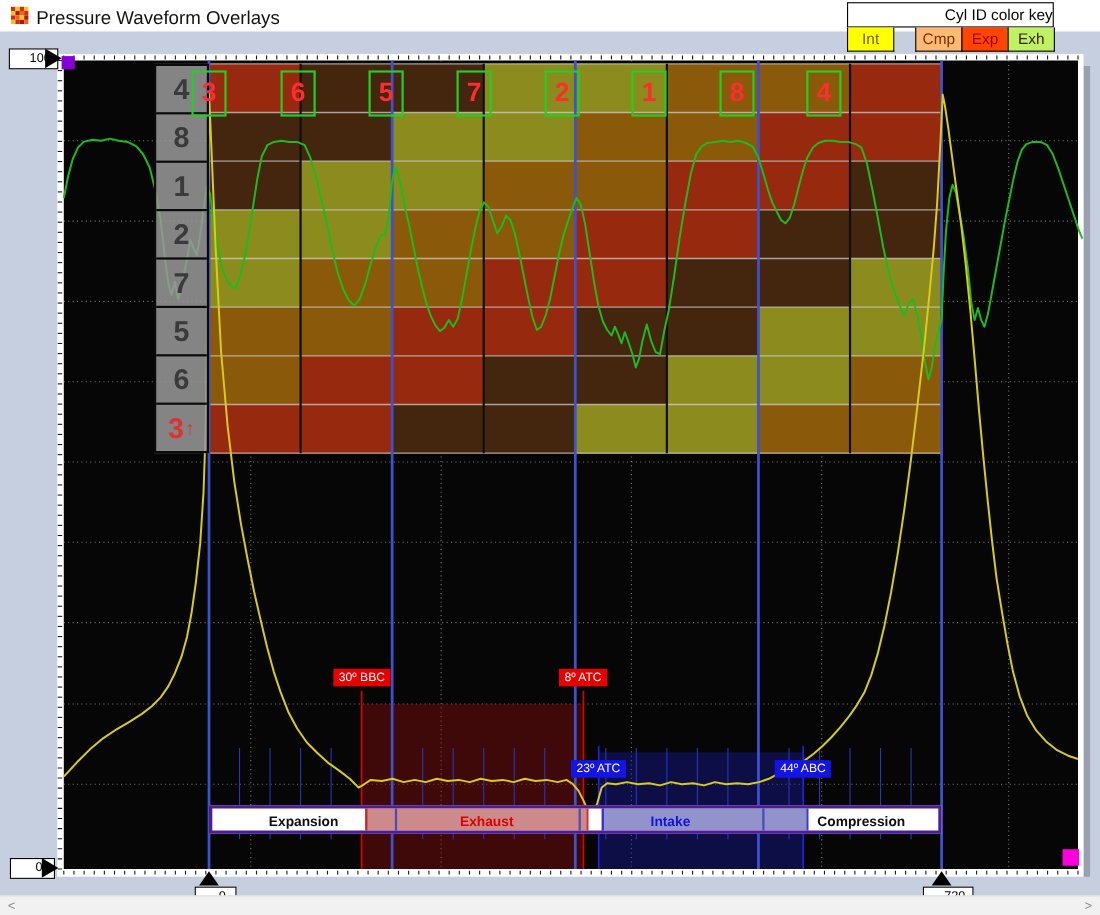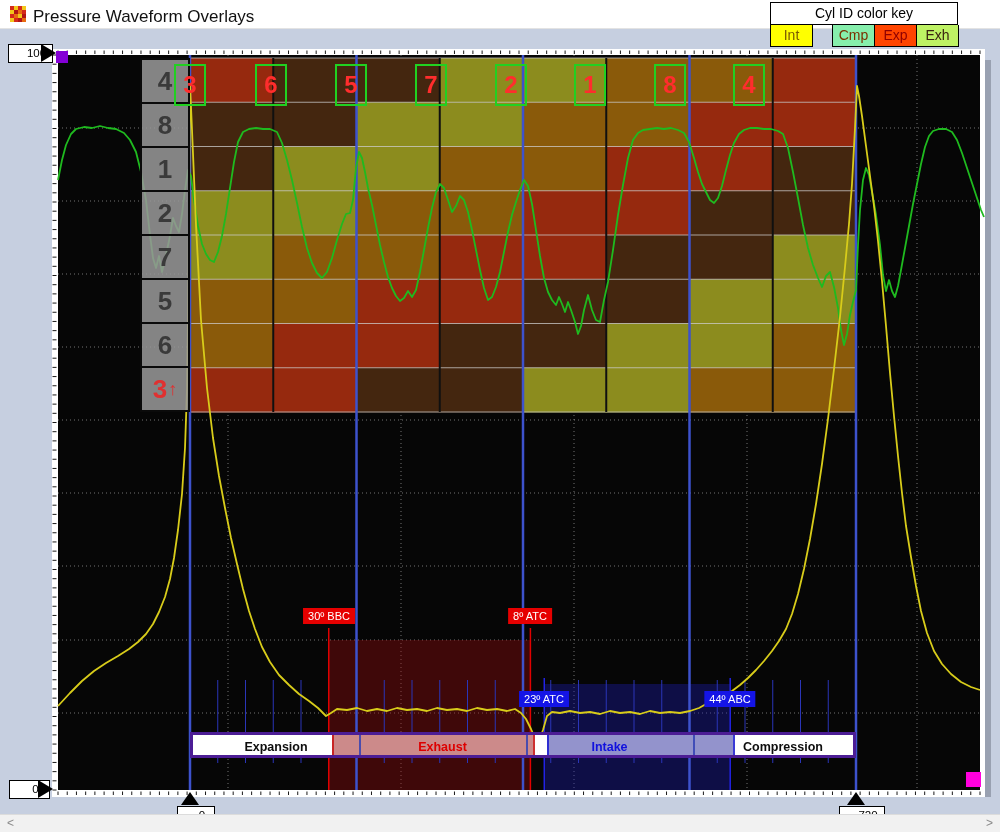--- a/index.html
+++ b/index.html
@@ -4,21 +4,21 @@
 <style>
   html,body{margin:0;padding:0;width:1000px;height:832px;overflow:hidden;
     font-family:"Liberation Sans", sans-serif;background:#c6cfe0;position:relative;}
   .abs{position:absolute;}
   
   #titlebar{left:0;top:0;width:1000px;height:28px;background:#ffffff;border-bottom:1px solid #e3e3e3;z-index:5;}
   #app-icon{left:10px;top:6px;width:16px;height:16px;}
   #title-text{left:33px;top:7px;font-size:17px;color:#111;}
   
   #color-key{left:770px;top:2px;width:188px;z-index:20;font-size:14px;}
-  #key-header{background:#fff;border:1.5px solid #000;height:21px;line-height:21px;text-align:center;color:#000;}
+  #key-header{background:#fff;border:1.5px solid #000;height:21px;line-height:21px;text-align:right;color:#000;}
   .key-row{display:flex;border-radius:11px;}
   .key-cell{width:47px;height:21px;line-height:21px;text-align:center;border:1px solid #000;border-top:none;margin-right:-1px;}
   
   #chart-svg{left:0;top:0;z-index:1;}
   
   .axis-box{background:#fff;border:1.5px solid #000;font-size:11.5px;color:#000;text-align:center;z-index:6;padding-left:12px;}
   .tri-right{width:0;height:0;border-top:9px solid transparent;border-bottom:9px solid transparent;border-left:15px solid #000;z-index:6;}
   .tri-up{width:0;height:0;border-left:9px solid transparent;border-right:9px solid transparent;border-bottom:13px solid #000;z-index:6;}
   #y-top-box{left:8px;top:44px;width:31px;height:17px;line-height:17px;}
   #y-top-tri{left:41px;top:44px;}
@@ -502,21 +502,21 @@
       <rect x="8" y="12" width="4" height="4" fill="#b01515"></rect>
       <rect x="12" y="12" width="4" height="4" fill="#e86a10"></rect>
   </svg>
   <span id="title-text" class="abs">Pressure Waveform Overlays</span>
 </div>
 
 <div id="color-key" class="abs">
   <div id="key-header">Cyl ID color key</div>
   <div class="key-row">
     <div class="key-cell" style="background: rgb(255, 255, 0); color: rgb(122, 90, 0);">Int</div>
-    <div class="key-cell" style="background: #86efac; color: rgb(122, 48, 0); margin-left: 20px;">Cmp</div>
+    <div class="key-cell" style="background: #fdba74; color: rgb(122, 48, 0); margin-left: 20px;">Cmp</div>
     <div class="key-cell" style="background: rgb(255, 69, 0); color: rgb(143, 0, 0);">Exp</div>
     <div class="key-cell" style="background: #bef264; color: rgb(58, 35, 16);">Exh</div>
   </div>
 </div>
 
 <div id="y-top-box" class="abs axis-box">100</div>
 <div id="y-top-tri" class="abs tri-right"></div>
 <div id="y-bot-box" class="abs axis-box">0</div>
 <div id="y-bot-tri" class="abs tri-right"></div>
 

